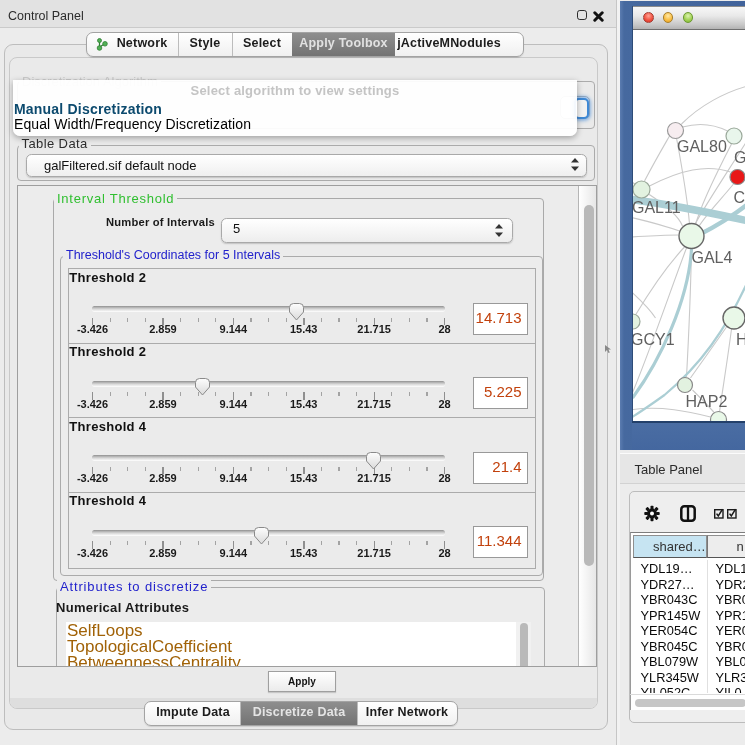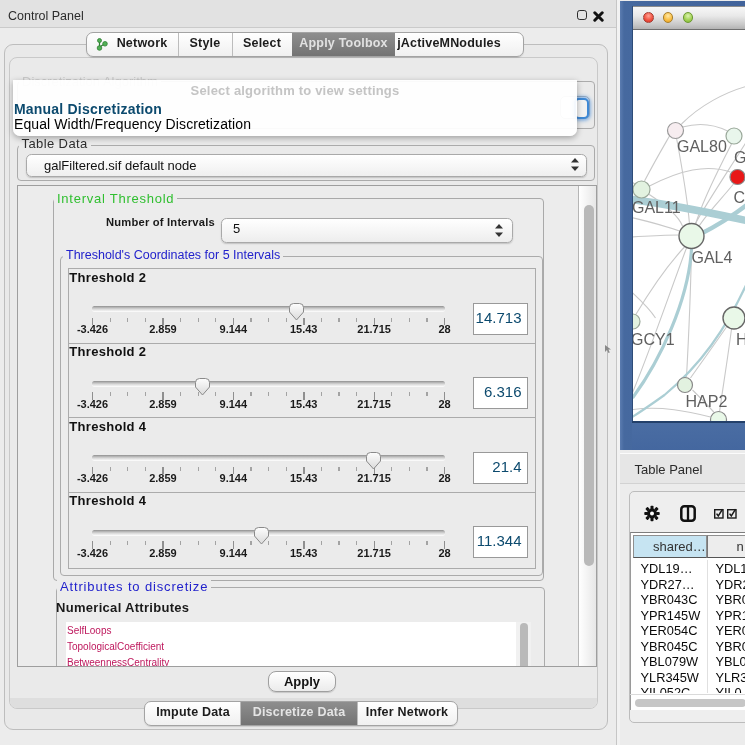--- a/index.html
+++ b/index.html
@@ -7,21 +7,21 @@
 .abs{position:absolute}
 .grp{position:absolute;border:1.5px solid #ababab;border-radius:4px}
 .gtitle{position:absolute;font-size:13px;background:#eaeaea;padding:0 3px;line-height:13px;white-space:nowrap}
 .combo{position:absolute;background:linear-gradient(#ffffff,#efefef);border:1px solid #a9a9a9;border-radius:5.5px;box-shadow:0 1px 1.5px rgba(0,0,0,.18);font-size:13px;color:#111;white-space:nowrap}
 .tpanel{position:absolute;left:49.5px;width:466px;height:73.5px;border:1px solid #ababab;background:#ebebeb}
 .ttitle{position:absolute;left:0.8px;top:0.7px;font-size:13px;font-weight:bold;color:#111;letter-spacing:.3px}
 .groove{position:absolute;left:23.5px;top:37.2px;width:353px;height:4.6px;border-radius:2.5px;background:linear-gradient(#8f8f8f 0,#b5b5b5 1.5px,#d6d6d6 3px,#ededed 4.6px);box-shadow:0 1px 0 rgba(255,255,255,.7)}
 .ticks{position:absolute;left:23.4px;top:48.4px;width:354px;height:4px;background:repeating-linear-gradient(to right,#a3a3a3 0,#a3a3a3 1.2px,transparent 1.2px,transparent 17.6px)}
 .ticksM{position:absolute;left:23.4px;top:48.4px;width:354px;height:7.7px;background:repeating-linear-gradient(to right,#8f8f8f 0,#8f8f8f 1.3px,transparent 1.3px,transparent 70.4px)}
 .tlab{position:absolute;top:54px;font-size:11px;font-weight:bold;color:#1a1a1a;transform:translateX(-50%);white-space:nowrap}
-.vbox{position:absolute;left:404.5px;top:33.5px;width:47.5px;height:30px;background:#fff;border:1px solid #999;font-size:15px;color:#0c4a6e;line-height:28px;text-align:right;padding-right:5px;box-sizing:content-box}
+.vbox{position:absolute;left:404.5px;top:33.5px;width:47.5px;height:30px;background:#fff;border:1px solid #999;font-size:15px;color:#c2410c;line-height:28px;text-align:right;padding-right:5px;box-sizing:content-box}
 .knob{position:absolute;top:33px;width:17px;height:19px}
 .seg{position:absolute;height:23px;border:1px solid #a3a3a3;border-radius:7px;background:linear-gradient(#ffffff,#f0f0f0);box-shadow:0 1px 1px rgba(0,0,0,.12)}
 .seglab{position:absolute;top:0;height:23px;line-height:20.5px;font-size:12.5px;font-weight:bold;color:#1c1c1c;text-align:center;letter-spacing:.2px}
 .segsel{position:absolute;top:0;height:23px;background:linear-gradient(#8e8e8e,#737373)}
 .segdiv{position:absolute;top:0;width:1px;height:23px;background:#bcbcbc}
 </style>
 </head>
 <body>
 <div id="root">
 
@@ -99,21 +99,21 @@
         <div class="ticksM"></div>
     <span class="tlab" style="left:24px">-3.426</span>
         <span class="tlab" style="left:94.4px">2.859</span>
         <span class="tlab" style="left:164.8px">9.144</span>
         <span class="tlab" style="left:235.2px">15.43</span>
         <span class="tlab" style="left:305.6px">21.715</span>
         <span class="tlab" style="left:376px">28</span>
     <svg class="knob" style="left:125px" width="17" height="19" viewBox="0 0 17 19">
           <path d="M1.5 5.5 Q1.5 1.5 5.5 1.5 L11.5 1.5 Q15.5 1.5 15.5 5.5 L15.5 10 L8.5 18 L1.5 10 Z" fill="url(#kg1)" stroke="#8a8a8a" stroke-width="1"></path>
         </svg>
-    <div class="vbox">6.316</div>
+    <div class="vbox">5.225</div>
   </div>
   <div class="tpanel" style="top:231.3px">
     <div class="ttitle">Threshold 4</div>
     <div class="groove"></div>
         <div class="ticks"></div>
         <div class="ticksM"></div>
     <span class="tlab" style="left:24px">-3.426</span>
         <span class="tlab" style="left:94.4px">2.859</span>
         <span class="tlab" style="left:164.8px">9.144</span>
         <span class="tlab" style="left:235.2px">15.43</span>
@@ -138,26 +138,26 @@
     <svg class="knob" style="left:184.5px" width="17" height="19" viewBox="0 0 17 19">
           <path d="M1.5 5.5 Q1.5 1.5 5.5 1.5 L11.5 1.5 Q15.5 1.5 15.5 5.5 L15.5 10 L8.5 18 L1.5 10 Z" fill="url(#kg1)" stroke="#8a8a8a" stroke-width="1"></path>
         </svg>
     <div class="vbox">11.344</div>
   </div>
 
   <div class="grp" style="left:38px;top:401px;width:486.5px;height:120px"></div>
   <div class="gtitle" style="left:39px;top:393.5px;color:#2222cc;background:#ececec;letter-spacing:.85px">Attributes to discretize</div>
   <div class="abs" style="left:38px;top:414px;font-size:13px;font-weight:bold;color:#1a1a1a;letter-spacing:.3px">Numerical Attributes</div>
   <div class="abs" style="left:48px;top:436px;width:449.5px;height:45.5px;background:#fff"></div>
-  <div class="abs" style="left:49px;top:437.4px;font-size:10px;color:#be185d;line-height:16px">SelfLoops<br>TopologicalCoefficient<br>BetweennessCentrality</div>
+  <div class="abs" style="left:49px;top:437.4px;font-size:17px;color:#a16207;line-height:16px">SelfLoops<br>TopologicalCoefficient<br>BetweennessCentrality</div>
   <div class="abs" style="left:497.5px;top:436px;width:15px;height:45.5px;background:#f1f1f1"></div>
   <div class="abs" style="left:501.5px;top:437px;width:8.5px;height:44.5px;border-radius:4px 4px 0 0;background:#b9b9b9"></div>
 </div>
 
-<div class="abs" style="left:268px;top:671px;width:66px;height:19px;border:1px solid #9f9f9f;border-radius:8px;background:linear-gradient(#ffffff,#ebebeb);box-shadow:0 1px 1px rgba(0,0,0,.15);text-align:center;line-height:19px;font-size:13px;font-weight:600;color:#111">Apply</div>
+<div class="abs" style="left:268px;top:671px;width:66px;height:19px;border:1px solid #9f9f9f;border-radius:0;background:linear-gradient(#ffffff,#ebebeb);box-shadow:0 1px 1px rgba(0,0,0,.15);text-align:center;line-height:19px;font-size:10px;font-weight:600;color:#111">Apply</div>
 
 <div class="seg" style="left:144px;top:701px;width:312px">
   <div class="segsel" style="left:96px;width:116px"></div>
   <div class="segdiv" style="left:95px"></div>
   <div class="segdiv" style="left:212px"></div>
   <div class="seglab" style="left:0;width:96px">Impute Data</div>
   <div class="seglab" style="left:212px;width:100px">Infer Network</div>
   <div class="seglab" style="left:96px;width:116px;color:#e4e4e4">Discretize Data</div>
 </div>
 

